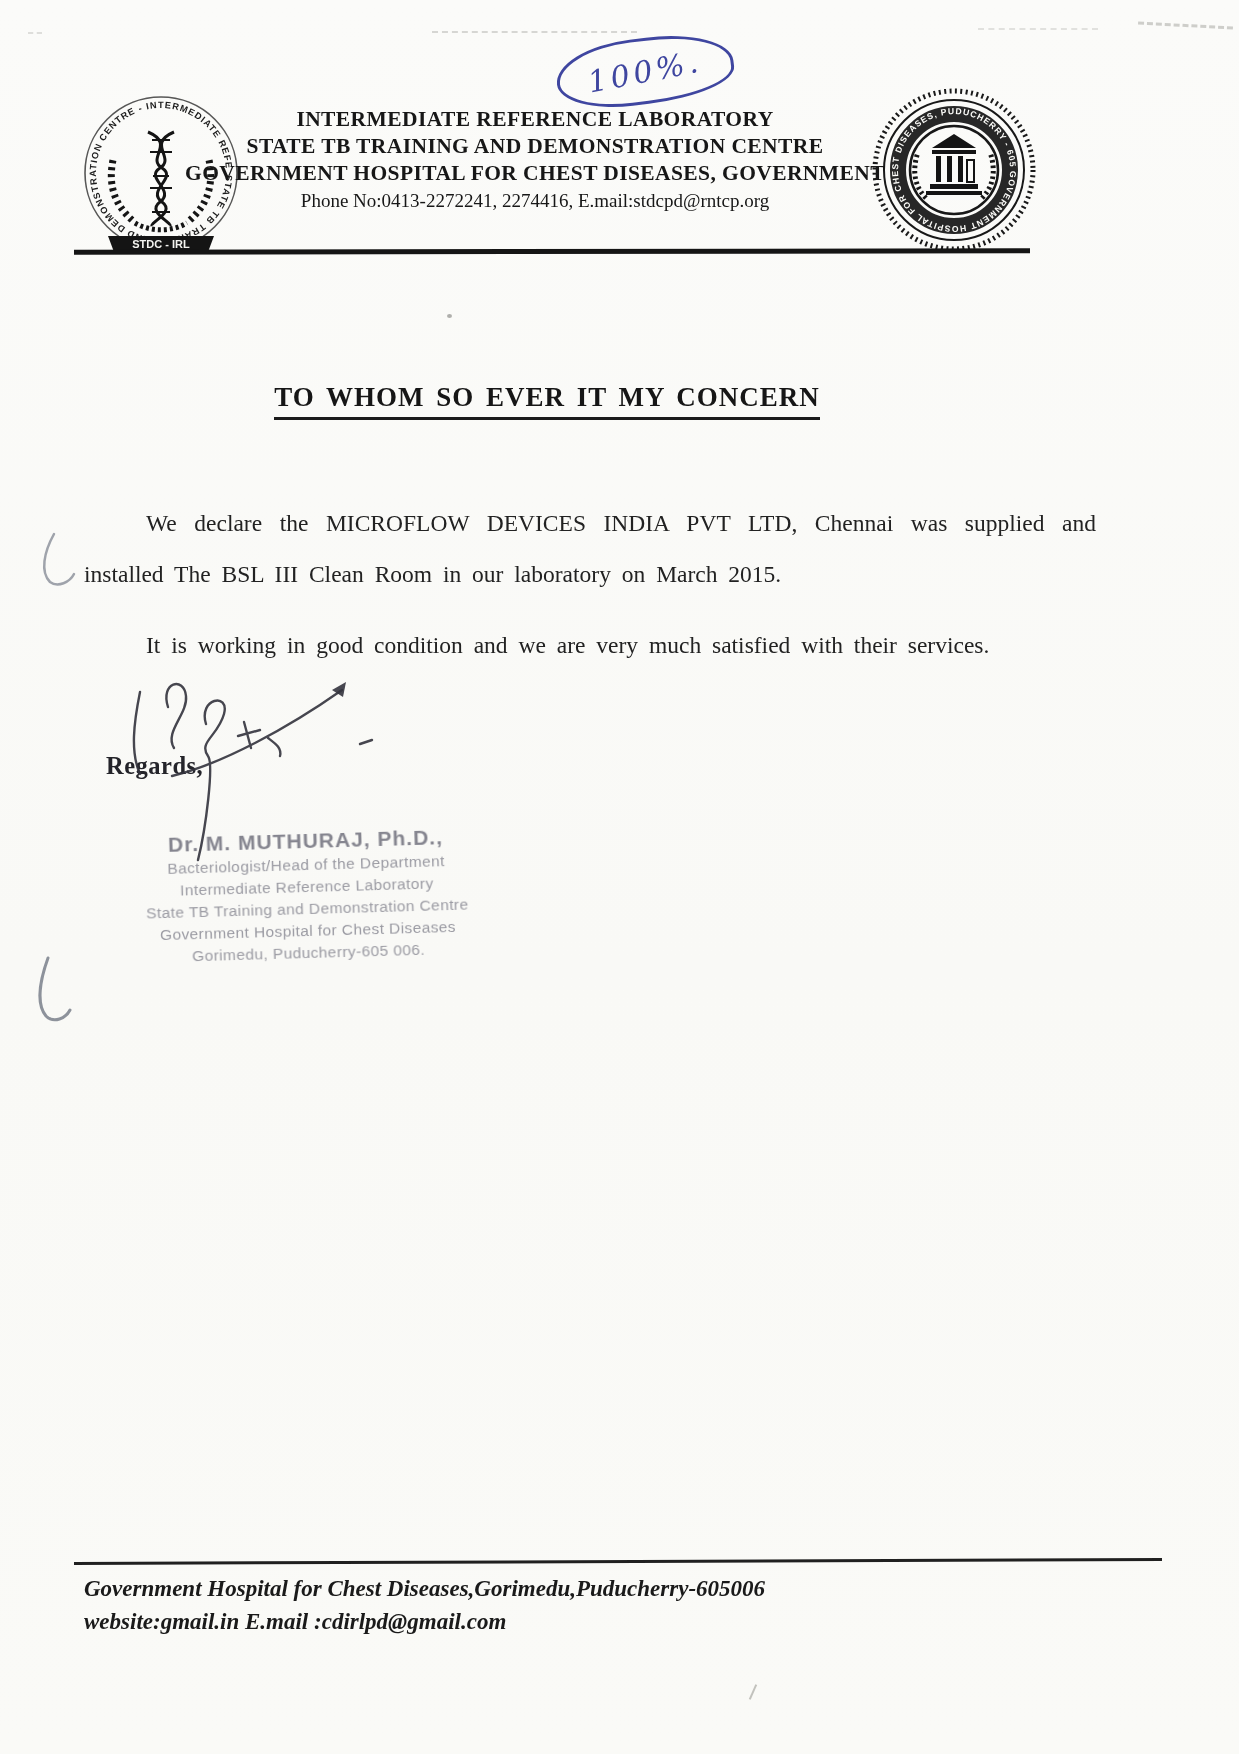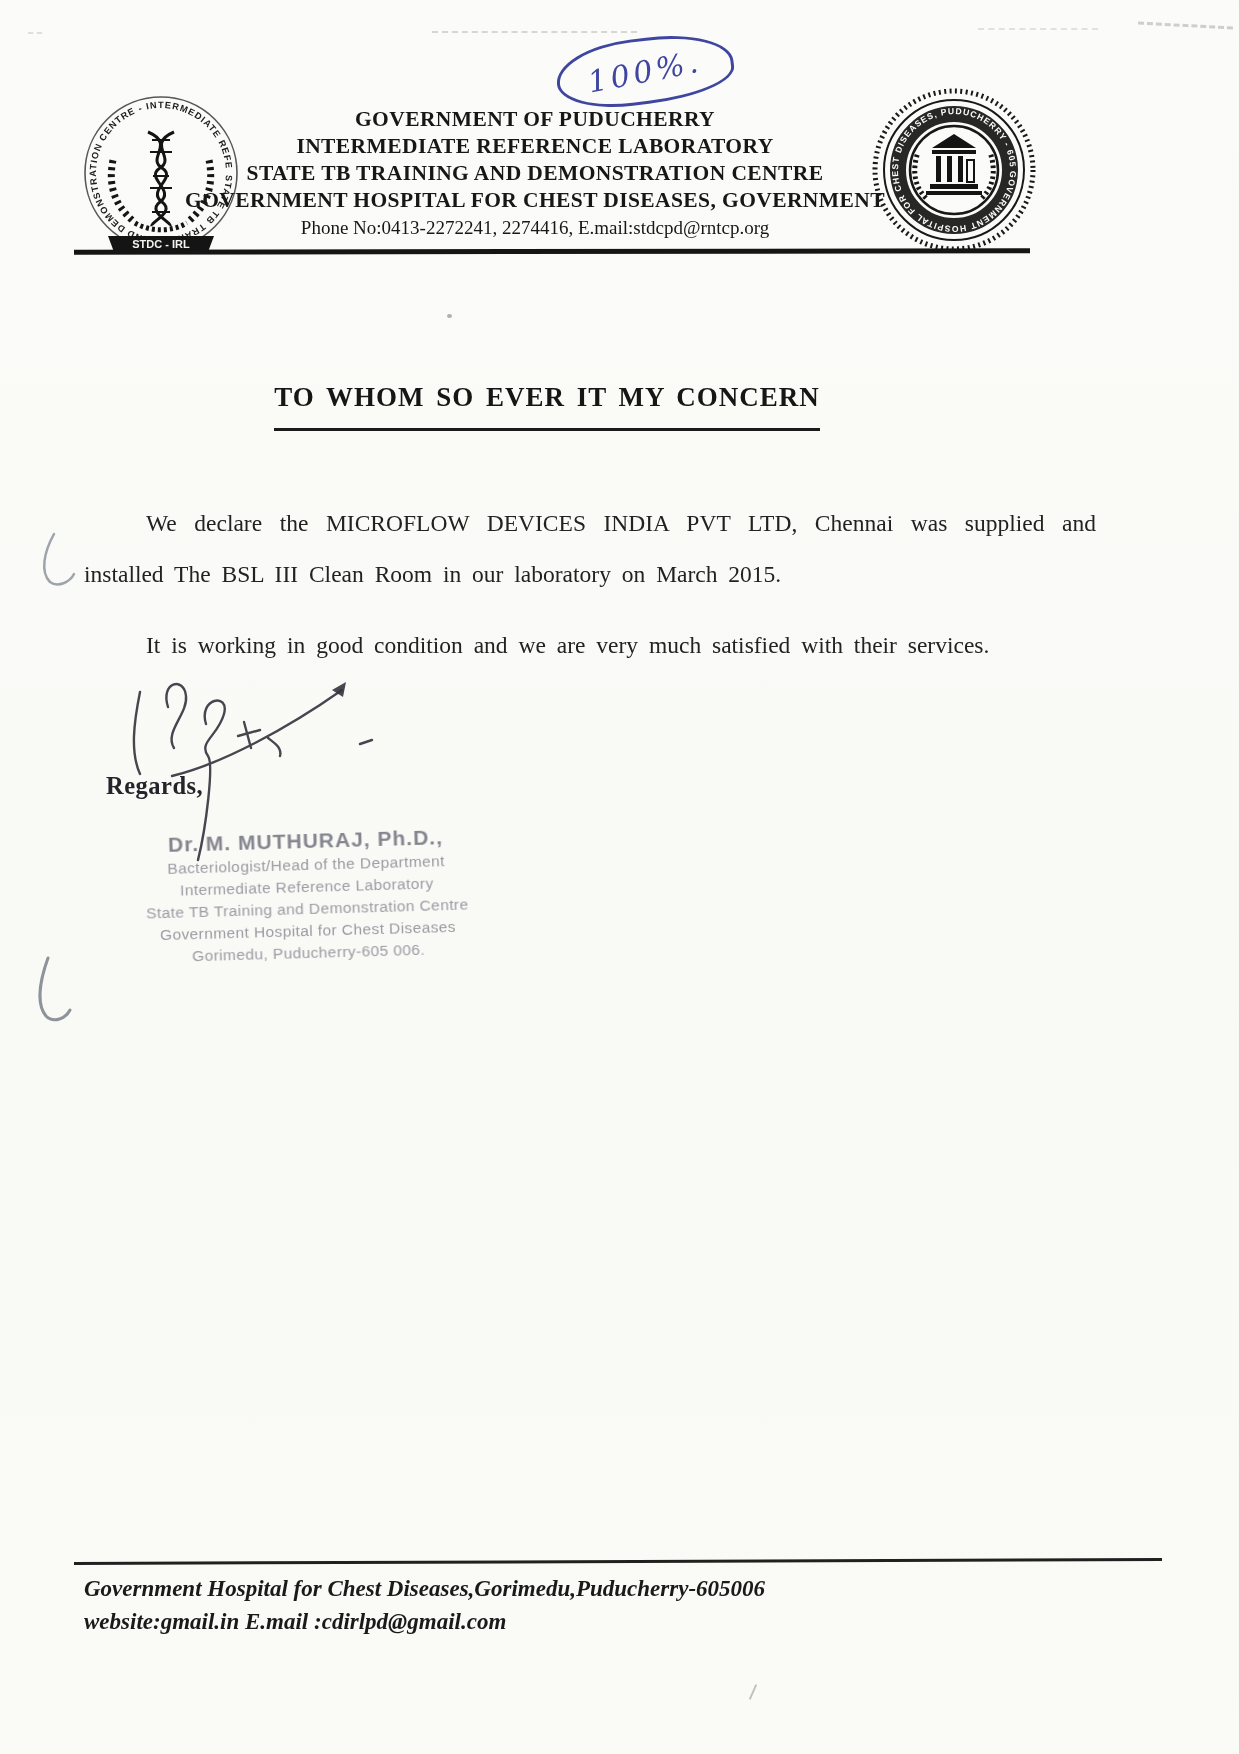--- a/index.html
+++ b/index.html
@@ -49,32 +49,32 @@
   .seal-right  { position: absolute; left: 870px; top: 86px; width: 168px; height: 168px; }
 
   
   .letter-title {
     position: absolute; left: 182px; top: 382px; width: 730px;
     text-align: center;
   }
   .letter-title span {
     display: inline-block;
     font-weight: bold; font-size: 27px; letter-spacing: 1px; word-spacing: 4px;
-    border-bottom: 3px solid #1b1b1b; padding-bottom: 15px; color:#161616;
+    border-bottom: 3px solid #1b1b1b; padding-bottom: 4px; color:#161616;
   }
   .para {
     position: absolute; left: 84px; width: 1012px;
     font-size: 23.5px; line-height: 51px; text-align: justify;
     text-indent: 62px; word-spacing: 5px; color: #222;
   }
   .para-1 { top: 498px; }
   .para-2 { top: 620px; text-align: left; }
 
   .closing {
-    position: absolute; left: 106px; top: 772px;
+    position: absolute; left: 106px; top: 752px;
     font-size: 24.5px; font-weight: bold; letter-spacing: .5px; color: #24242a;
   }
 
   
   .signature-svg { position: absolute; left: 110px; top: 652px; width: 300px; height: 230px; }
   .stamp-block {
     position: absolute; left: 92px; top: 828px; width: 430px;
     text-align: center; transform: rotate(-1.6deg);
     font-family: "Liberation Sans", sans-serif;
     filter: blur(.35px);
@@ -136,21 +136,20 @@
       </g>
     </g>
 
     <g>
       <path d="M28,144 L134,144 L128,160 L34,160 Z" fill="#141414"></path>
       <text x="81" y="156" text-anchor="middle" class="ring-text" font-size="11" fill="#f4f4f0">STDC - IRL</text>
     </g>
   </svg>
 
   <div class="header-text">
-    <div class="org-line">GOVERNMENT OF PUDUCHERRY</div>
     <div class="org-line">INTERMEDIATE REFERENCE LABORATORY</div>
     <div class="org-line">STATE TB TRAINING  AND DEMONSTRATION CENTRE</div>
     <div class="org-line">GOVERNMENT HOSPITAL FOR CHEST DISEASES, GOVERNMENT</div>
     <div class="contact-line">Phone No:0413-2272241, 2274416, E.mail:stdcpd@rntcp.org</div>
   </div>
 
   <svg class="seal-right" viewBox="0 0 168 168">
     <defs>
       <path id="rightRing" d="M 84,140 A 56,56 0 1 1 84.01,140" transform="rotate(-90 84 84)"></path>
     </defs>

